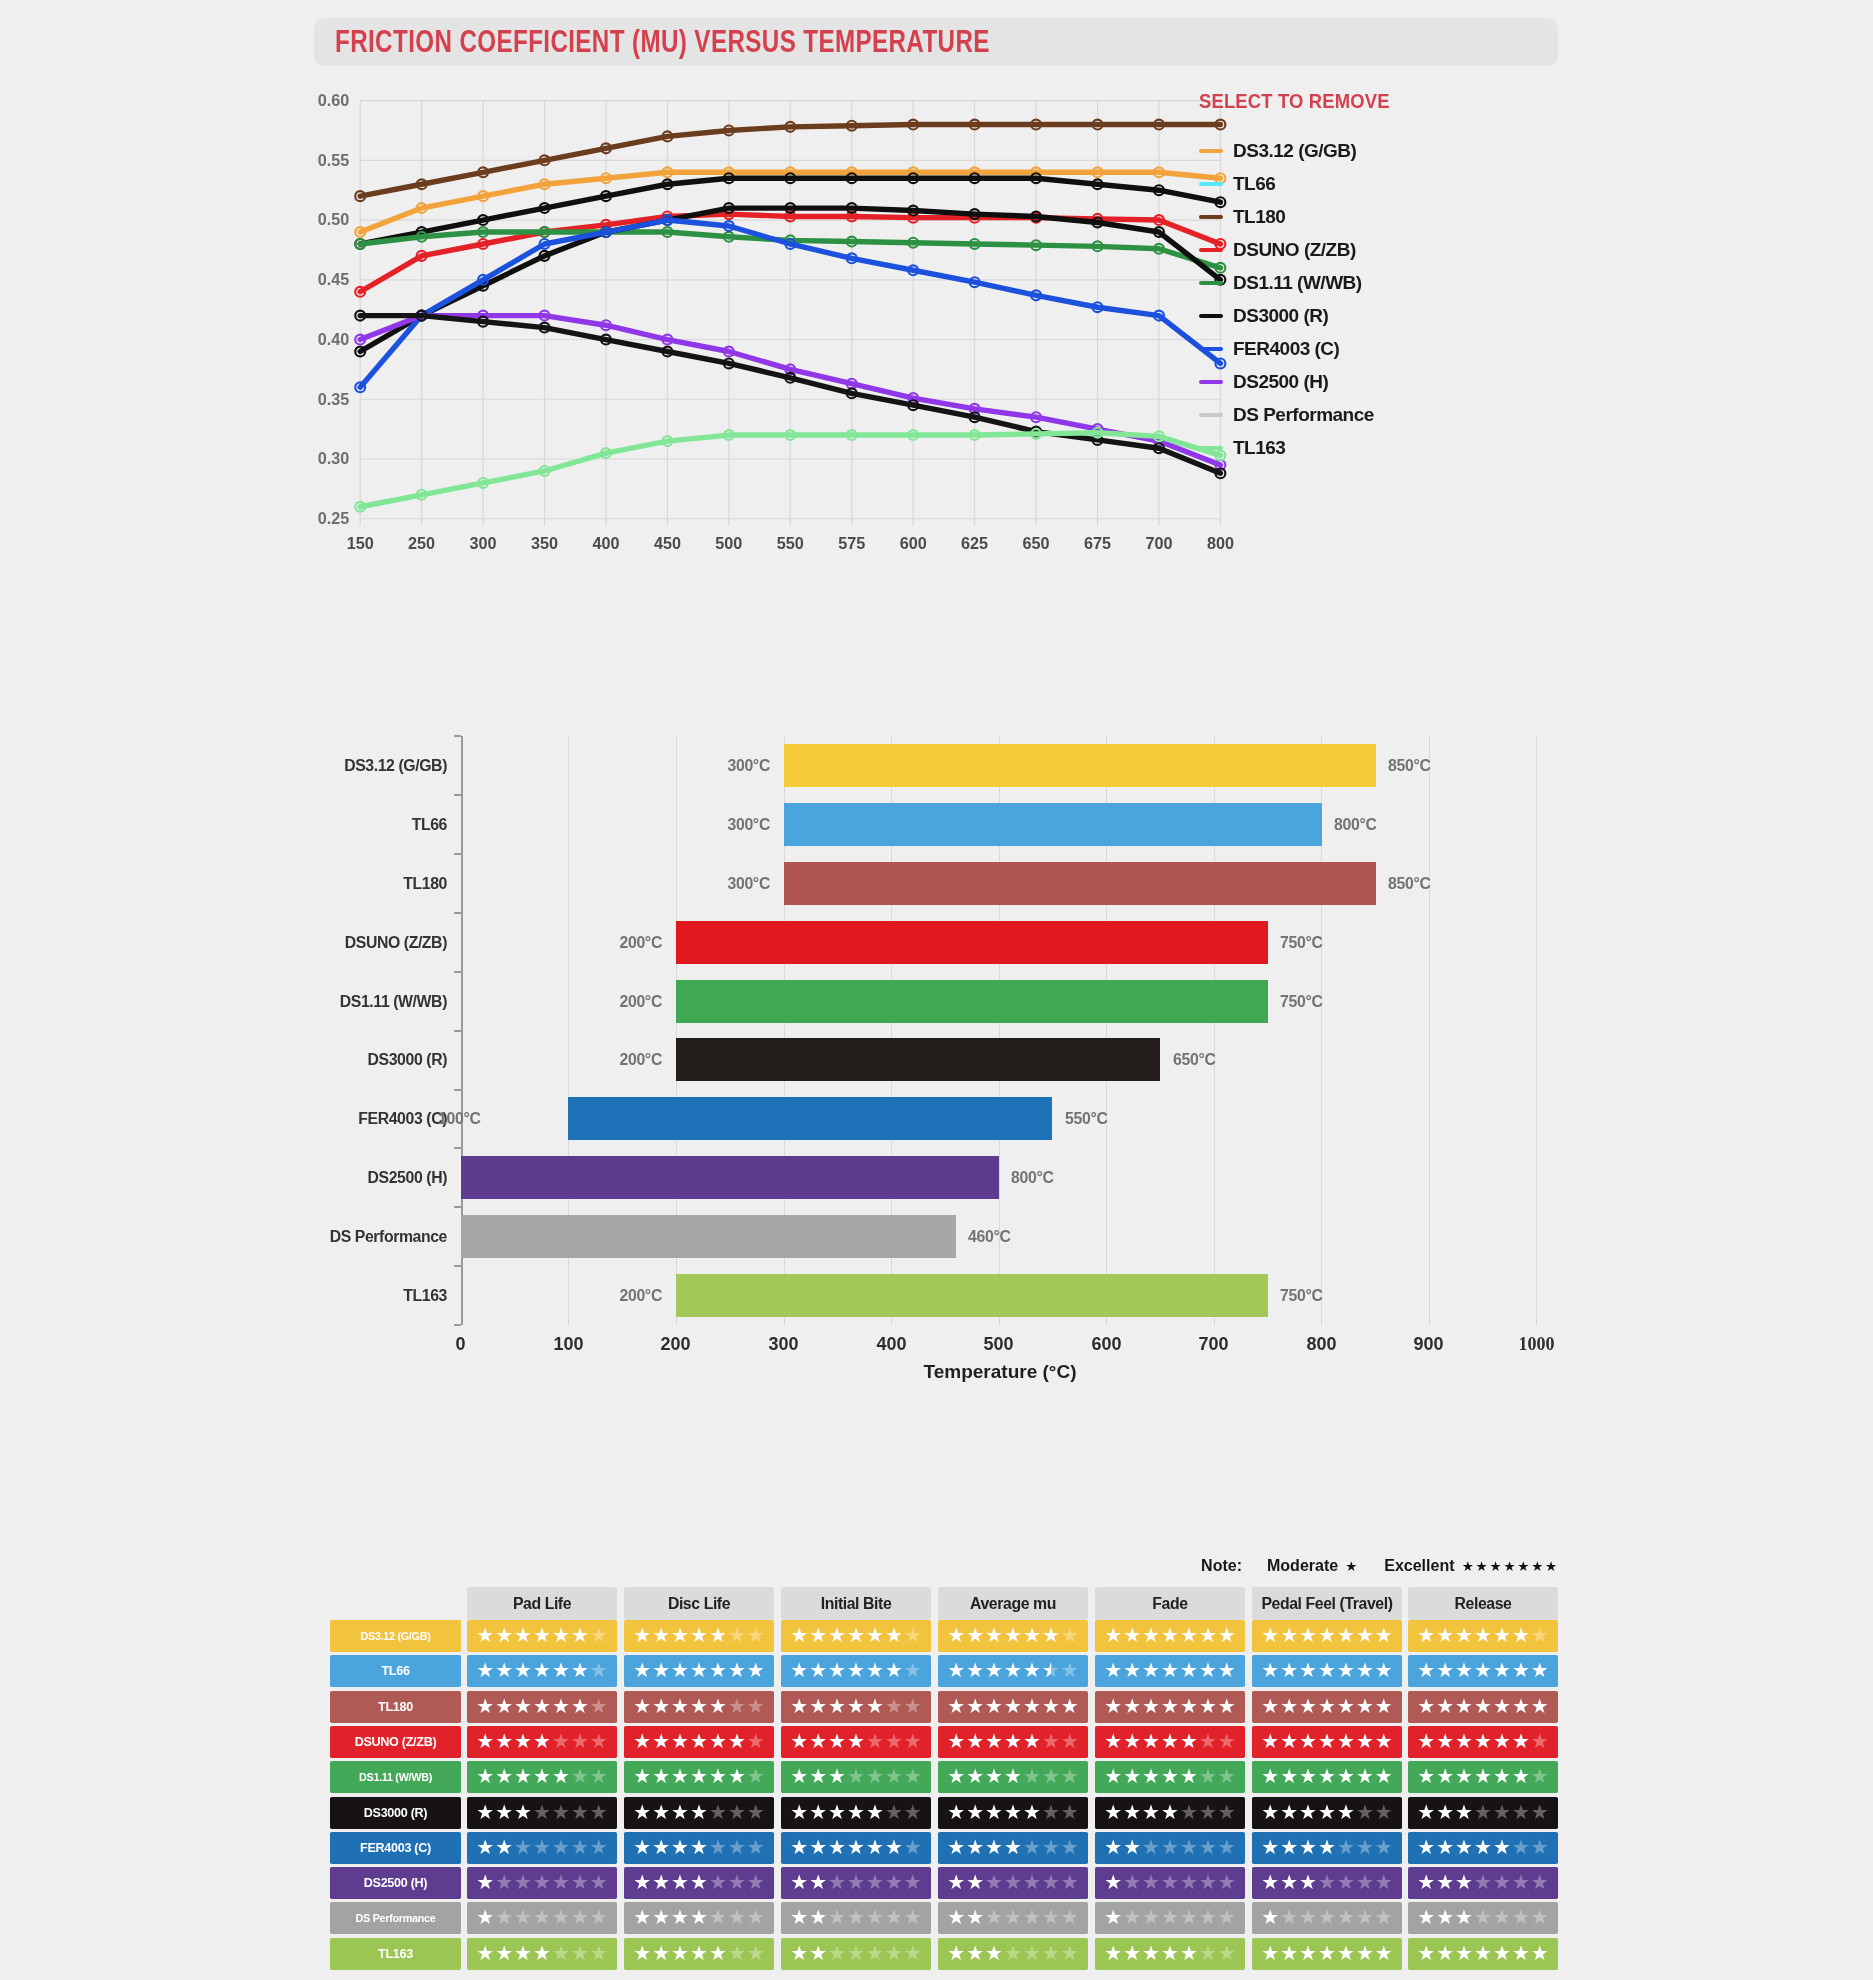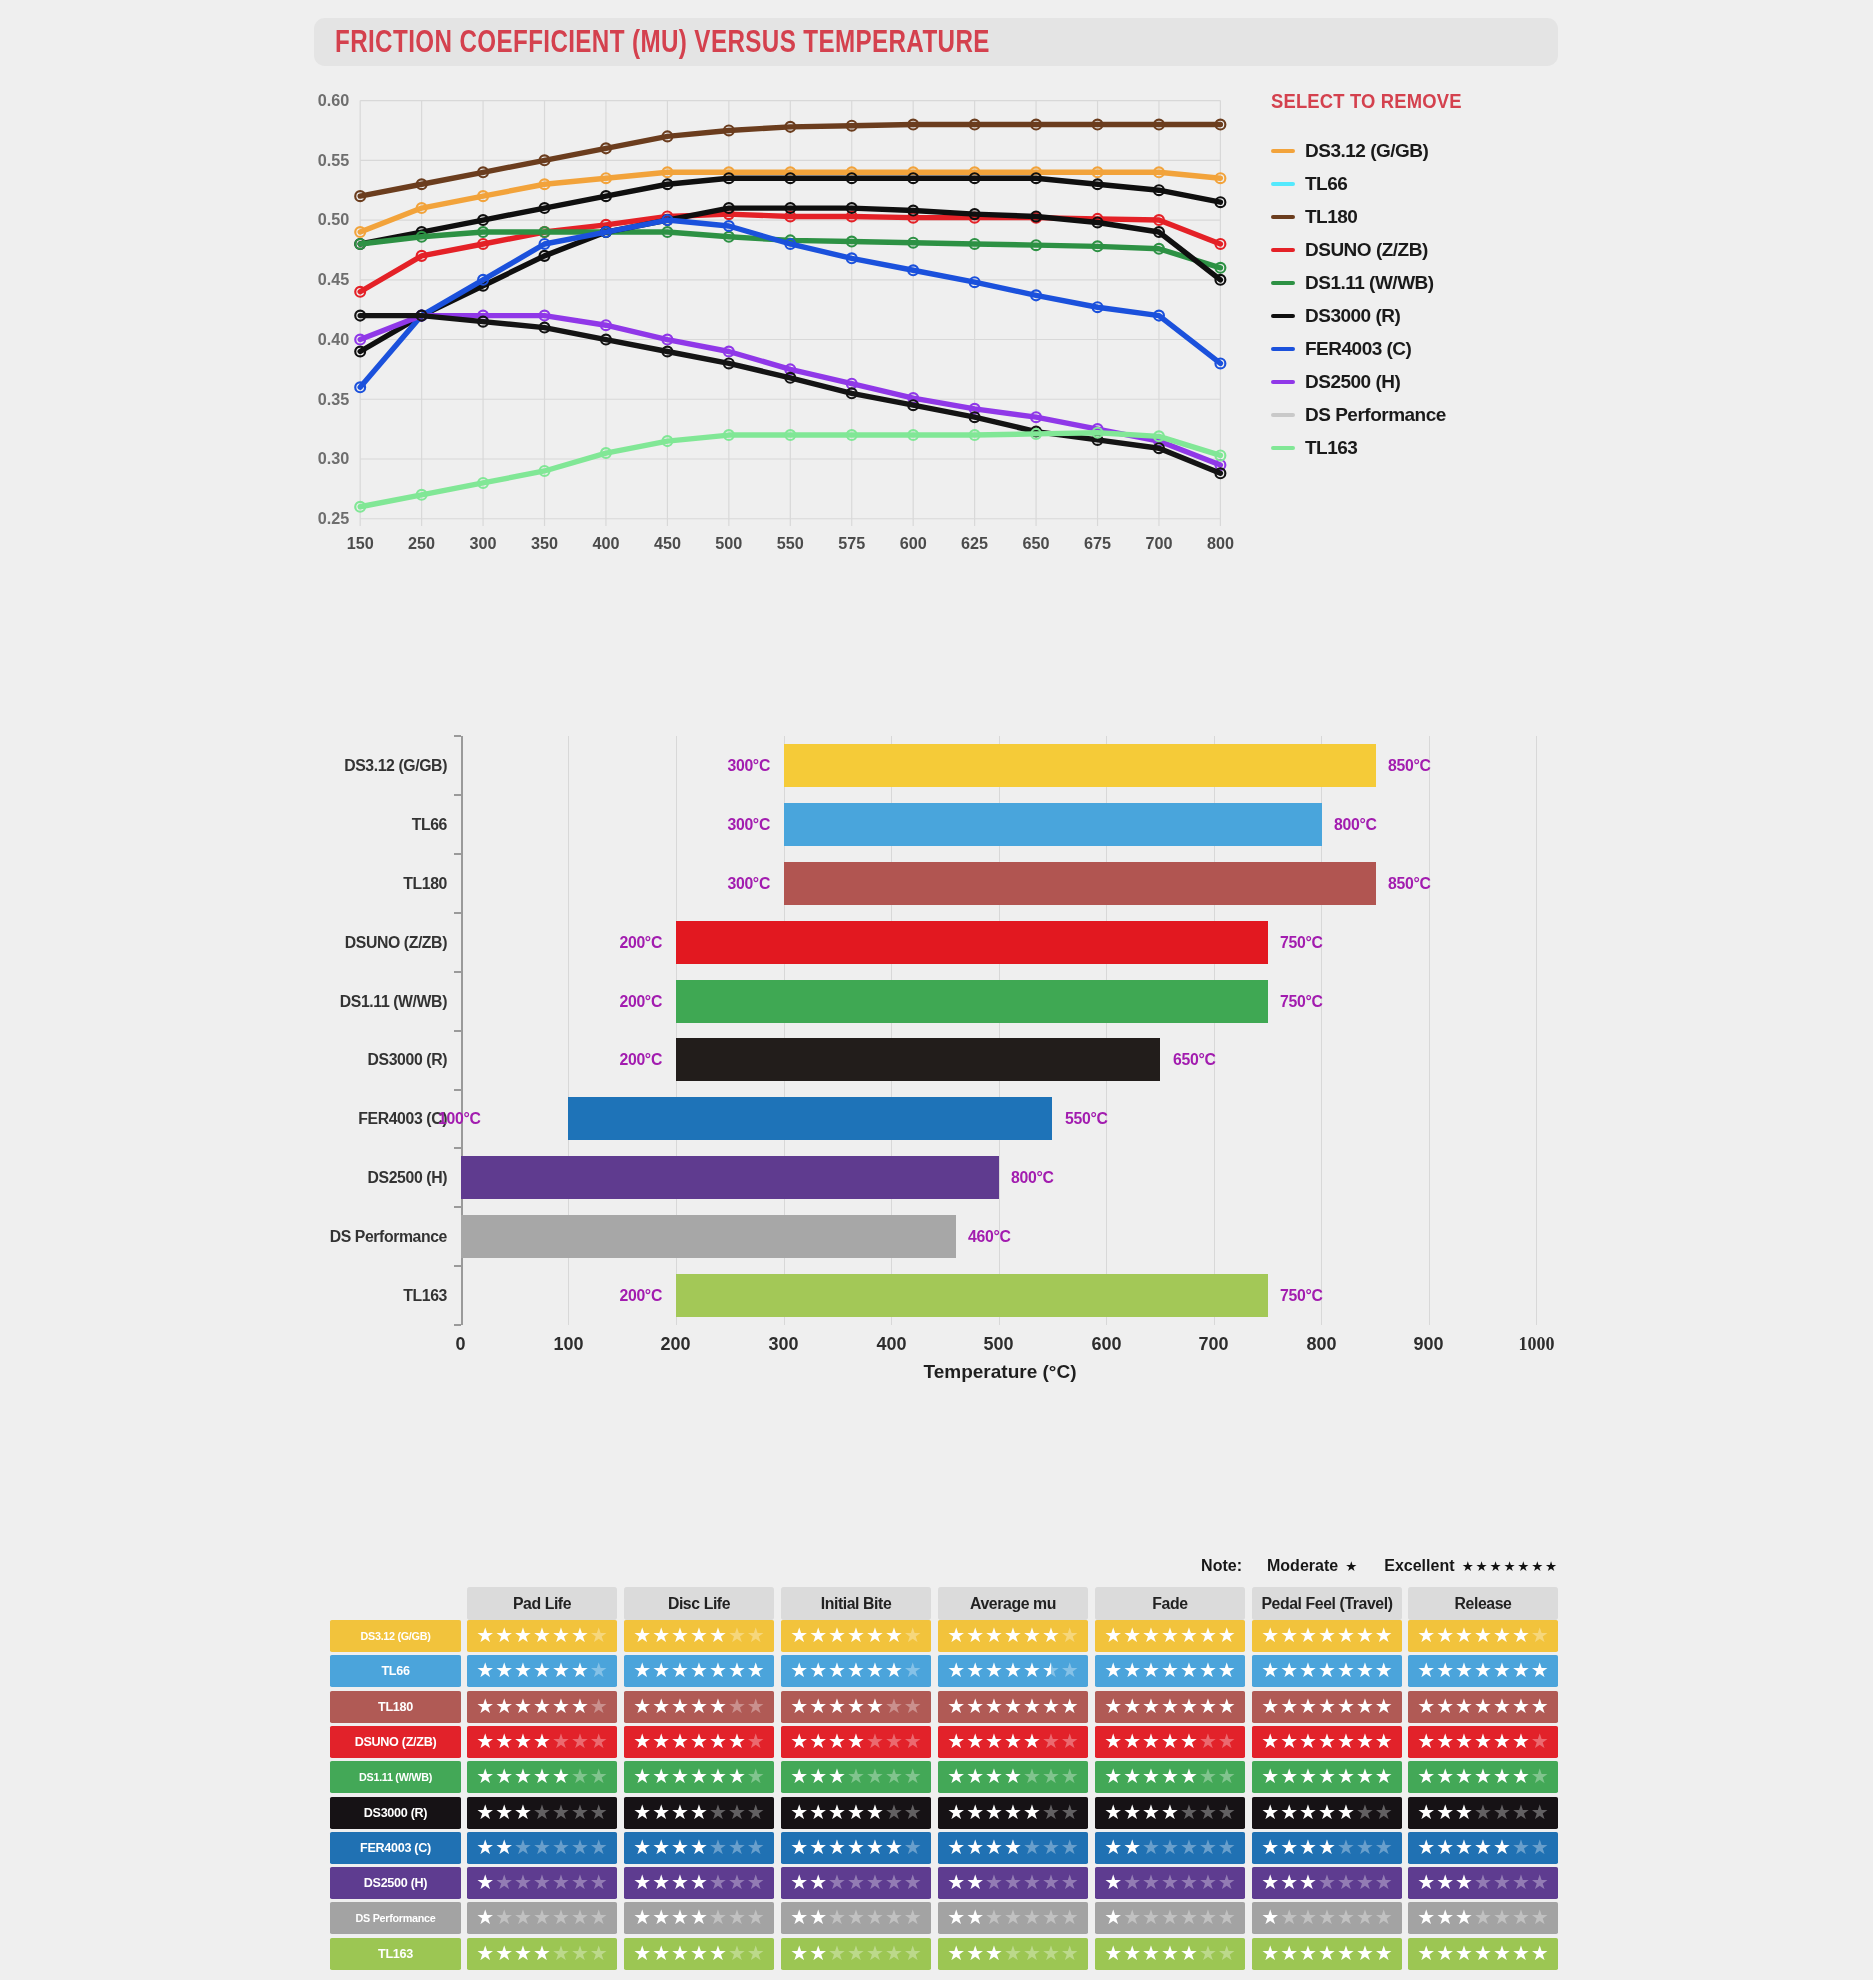--- a/index.html
+++ b/index.html
@@ -2,35 +2,35 @@
 <html style="font-size:14.4px"><head>
 <meta charset="utf-8">
 <style>
   html,body{margin:0;padding:0;background:#EFEFEF;}
   .page{position:relative;width:1874px;height:1980px;background:#EFEFEF;overflow:hidden;
         font-family:"Liberation Sans","DejaVu Sans",sans-serif;}
   .banner{position:absolute;left:314px;width:1244px;height:48px;background:#E4E4E4;border-radius:10.8px;}
   .banner-title{position:absolute;left:21px;top:50%;transform:translateY(-50%) scaleX(0.78);
         transform-origin:left center;white-space:nowrap;font-weight:bold;font-size:31px;
         color:#D4414E;letter-spacing:0.5px;}
-  .legend{position:absolute;left:1271px;top:90px;width:360px;}
+  .legend{position:absolute;left:1199px;top:90px;width:360px;}
   .legend-title{font-weight:bold;font-size:20px;color:#D4414E;letter-spacing:0.2px;
         transform:scaleX(0.92);transform-origin:left center;white-space:nowrap;}
   .legend-item{display:flex;align-items:center;height:33px;cursor:pointer;}
   .legend-swatch{width:24px;height:4.5px;border-radius:2.7px;margin-right:10px;flex:0 0 auto;}
   .legend-label{font-size:19px;font-weight:bold;color:#1A1A1A;letter-spacing:-0.5px;white-space:nowrap;}
   .abs{position:absolute;}
   .vgrid{position:absolute;width:0.9px;background:#D8D8D8;}
   .bar-axis{position:absolute;width:1.8px;background:#9A9A9A;}
   .bar-tick{position:absolute;height:1.8px;width:7.2px;background:#9A9A9A;}
   .bar{position:absolute;height:43px;}
   .bar-cat{position:absolute;height:43px;line-height:43px;text-align:right;
         font-size:15.8px;font-weight:bold;color:#333;letter-spacing:-0.4px;white-space:nowrap;}
   .bar-val{position:absolute;height:43px;line-height:43px;font-size:15.8px;font-weight:bold;
-        color:#a21caf;letter-spacing:-0.3px;white-space:nowrap;}
+        color:#737373;letter-spacing:-0.3px;white-space:nowrap;}
   .bar-xtick{position:absolute;width:81px;text-align:center;font-size:18px;font-weight:bold;color:#2D2D2D;}
   .bar-xtitle{position:absolute;left:730px;top:1361px;width:540px;text-align:center;
         font-size:19px;font-weight:bold;color:#1F1F1F;}
   .note{position:absolute;left:900px;top:1554px;width:659px;height:23.4px;display:flex;
         justify-content:flex-end;align-items:center;gap:25px;font-size:16px;font-weight:bold;color:#171717;}
   .note-pair{display:flex;align-items:center;gap:7.2px;}
   .note-stars{font-family:"DejaVu Sans",sans-serif;font-size:13.5px;letter-spacing:1.8px;color:#111;}
   .th{position:absolute;height:33px;background:#DBDBDB;border-radius:2.7px;display:flex;
         align-items:center;justify-content:center;font-size:15.8px;font-weight:bold;color:#222;
         letter-spacing:-0.4px;}

